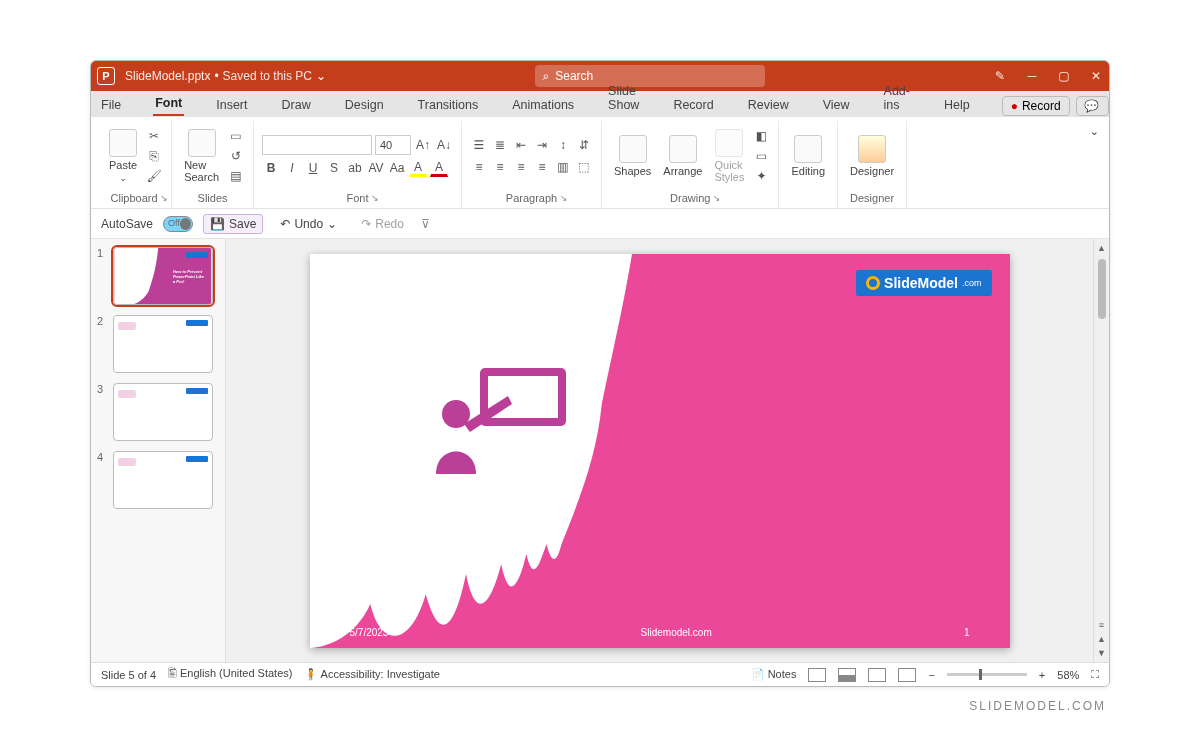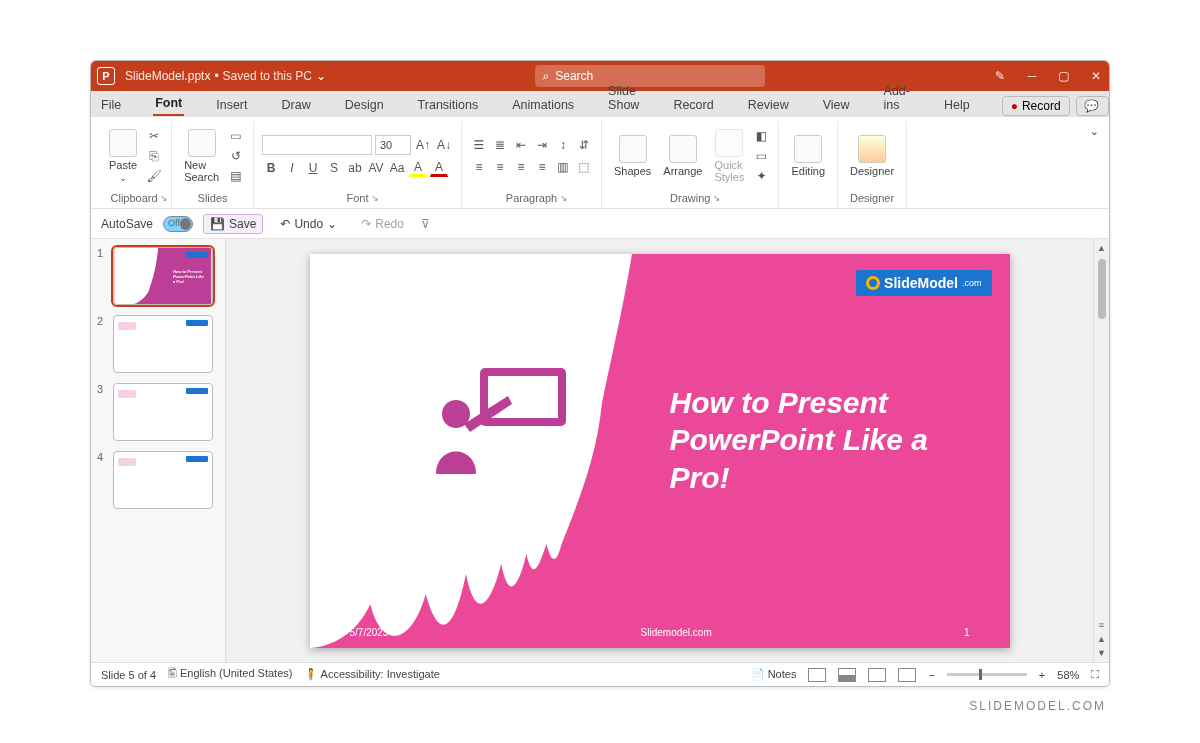--- a/index.html
+++ b/index.html
@@ -164,21 +164,21 @@
       </div>
       <div class="label"><span>Slides</span></div>
     </div>
 
     <div class="group">
       <div class="body">
         <div class="col" style="gap:4px;">
           <div class="row">
             <div class="fontsel"></div>
             <div class="sizesel">
-                  <span>30</span>
+                  <span>40</span>
                 </div>
             <div class="minibtn">A↑</div>
             <div class="minibtn">A↓</div>
           </div>
           <div class="row">
             <div class="minibtn">
                   <b>B</b>
                 </div>
             <div class="minibtn">
                   <i>I</i>
@@ -329,21 +329,20 @@
           <rect x="58" y="12" width="70" height="42" fill="#fff"></rect>
           <circle cx="26" cy="50" r="14" fill="#bb3e97"></circle>
           <path d="M6 110 C6 80 46 80 46 110 Z" fill="#bb3e97"></path>
           <path d="M34 60 L78 32 L82 40 L40 68 Z" fill="#bb3e97"></path>
         </svg>
         <div class="logo">
           <span class="o"></span>
           <span>SlideModel</span>
               <span style="font-size:9px;font-weight:normal;">.com</span>
         </div>
-        <div class="title">How to Present PowerPoint Like a Pro!</div>
         <div class="footer">
           <span>5/7/2023</span>
           <span class="mid">Slidemodel.com</span>
           <span>1</span>
         </div>
       </div>
     </div>
 
     <div class="scrollbar">
       <div class="scrollarrow">▲</div>

